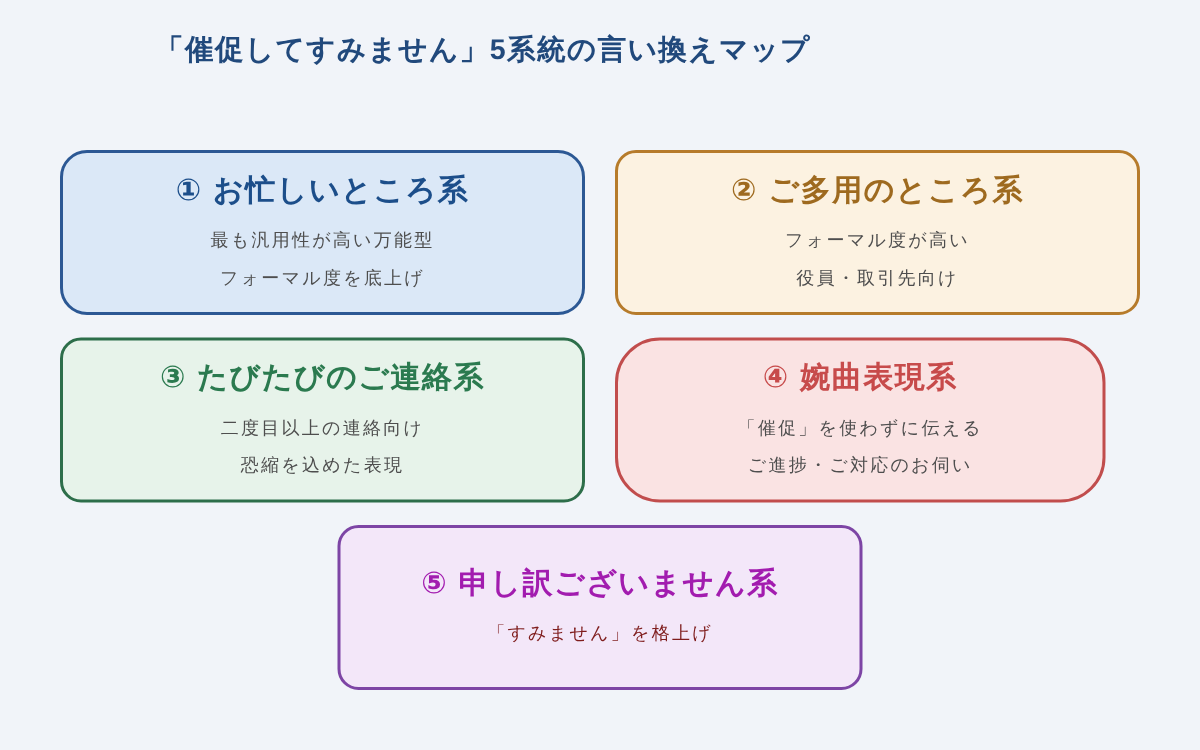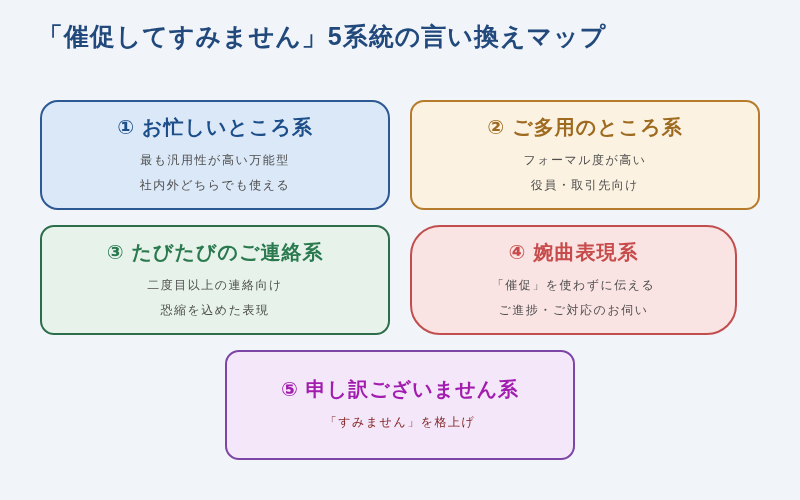--- a/index.html
+++ b/index.html
@@ -13,21 +13,21 @@
     height: 500px;
     overflow: hidden;
     background: #f1f4f9;
   }
   .page-title {
     position: absolute;
     top: 20px;
     left: 0;
     width: 644px;
     text-align: center;
-    font-size: 25px;
+    font-size: 19px;
     font-weight: bold;
     letter-spacing: 1px;
     color: #21497c;
   }
   .card {
     position: absolute;
     box-sizing: border-box;
     border: 2px solid #999;
     border-radius: 14px;
     display: flex;
@@ -66,21 +66,21 @@
 
 <div class="canvas" style="background: rgb(241, 244, 249);">
 
   <div class="page-title" style="color: rgb(33, 73, 124);">「催促してすみません」5系統の言い換えマップ</div>
 
   <div class="card pos-1" style="background: rgb(219, 232, 247); border-color: rgb(44, 88, 148);">
     <div class="card-heading" style="color: rgb(28, 78, 138);">
       <span class="card-number">①</span><span>お忙しいところ系</span>
     </div>
     <div class="card-line" style="color: rgb(78, 78, 78);">最も汎用性が高い万能型</div>
-    <div class="card-line" style="color: rgb(78, 78, 78);">社内外どちらでも使える</div>
+    <div class="card-line" style="color: rgb(78, 78, 78);">フォーマル度を底上げ</div>
   </div>
 
   <div class="card pos-3" style="background: rgb(231, 243, 234); border-color: rgb(45, 110, 74);">
     <div class="card-heading" style="color: rgb(43, 122, 79);">
       <span class="card-number">③</span><span>たびたびのご連絡系</span>
     </div>
     <div class="card-line" style="color: rgb(78, 78, 78);">二度目以上の連絡向け</div>
     <div class="card-line" style="color: rgb(78, 78, 78);">恐縮を込めた表現</div>
   </div>
 

